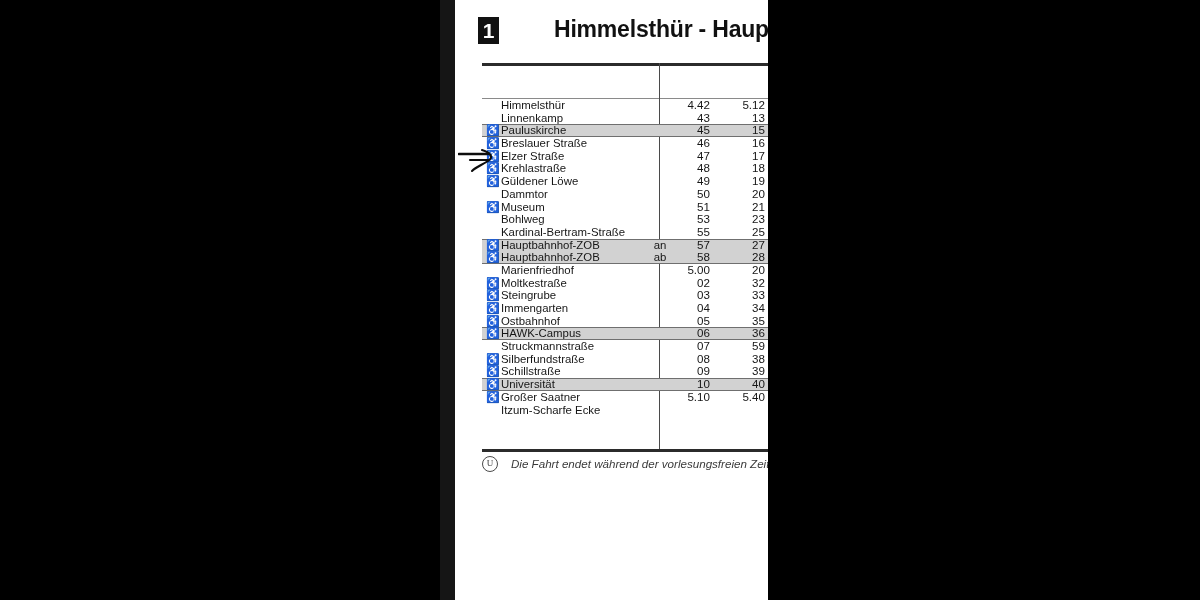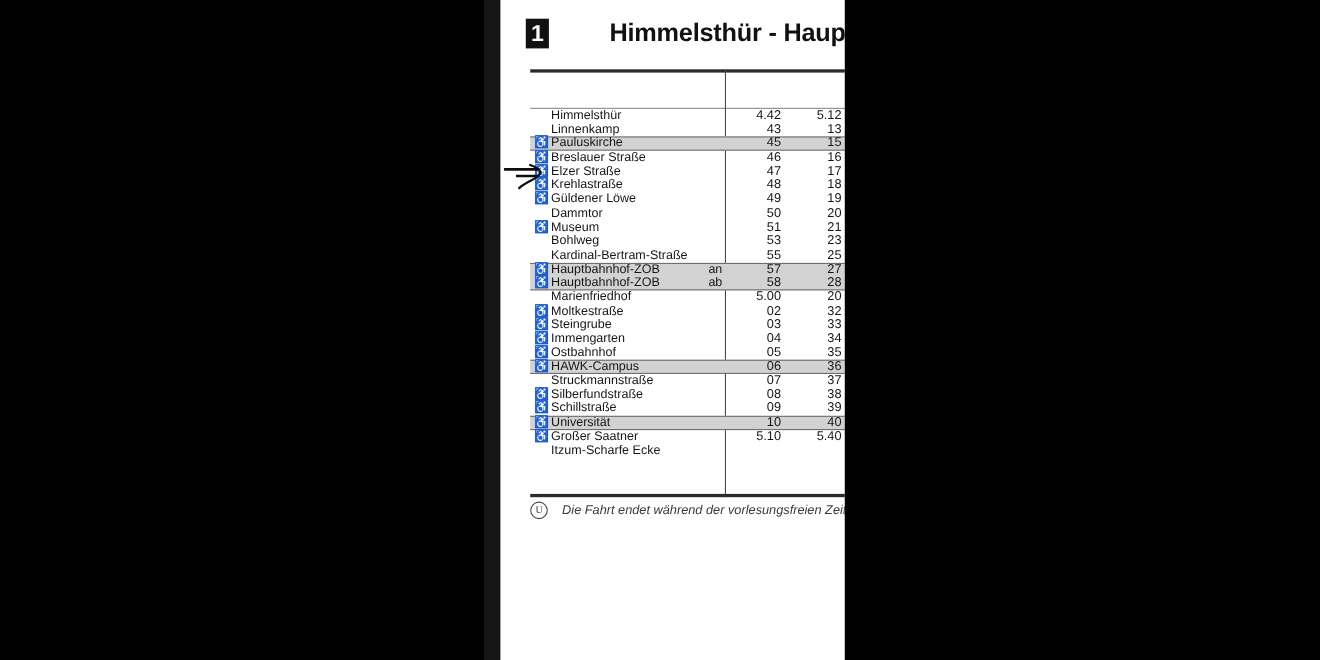--- a/index.html
+++ b/index.html
@@ -161,21 +161,21 @@
     white-space: nowrap;
     text-align: center;
   }
   .anab {
     position: absolute;
     left: 162px; top: 0;
     width: 32px;
     font-size: 11.4px;
     line-height: 12.7px;
     color: #161616;
-    text-align: left;
+    text-align: center;
   }
   .t {
     position: absolute;
     top: 0;
     width: 38px;
     font-size: 11.6px;
     line-height: 12.7px;
     color: #161616;
     text-align: right;
   }
@@ -372,21 +372,21 @@
             <div class="row-rule-bottom"></div>
             <div class="wc">♿</div>
             <div class="stop">HAWK-Campus</div>
             <div class="t c0">06</div>
             <div class="t c1">36</div>
             <div class="t c2">06</div>
           </div>
           <div class="row">
             <div class="stop">Struckmannstraße</div>
             <div class="t c0">07</div>
-            <div class="t c1">37</div>
+            <div class="t c1">59</div>
             <div class="t c2">07</div>
           </div>
           <div class="row">
             <div class="wc">♿</div>
             <div class="stop">Silberfundstraße</div>
             <div class="t c0">08</div>
             <div class="t c1">38</div>
             <div class="t c2">08</div>
           </div>
           <div class="row">

